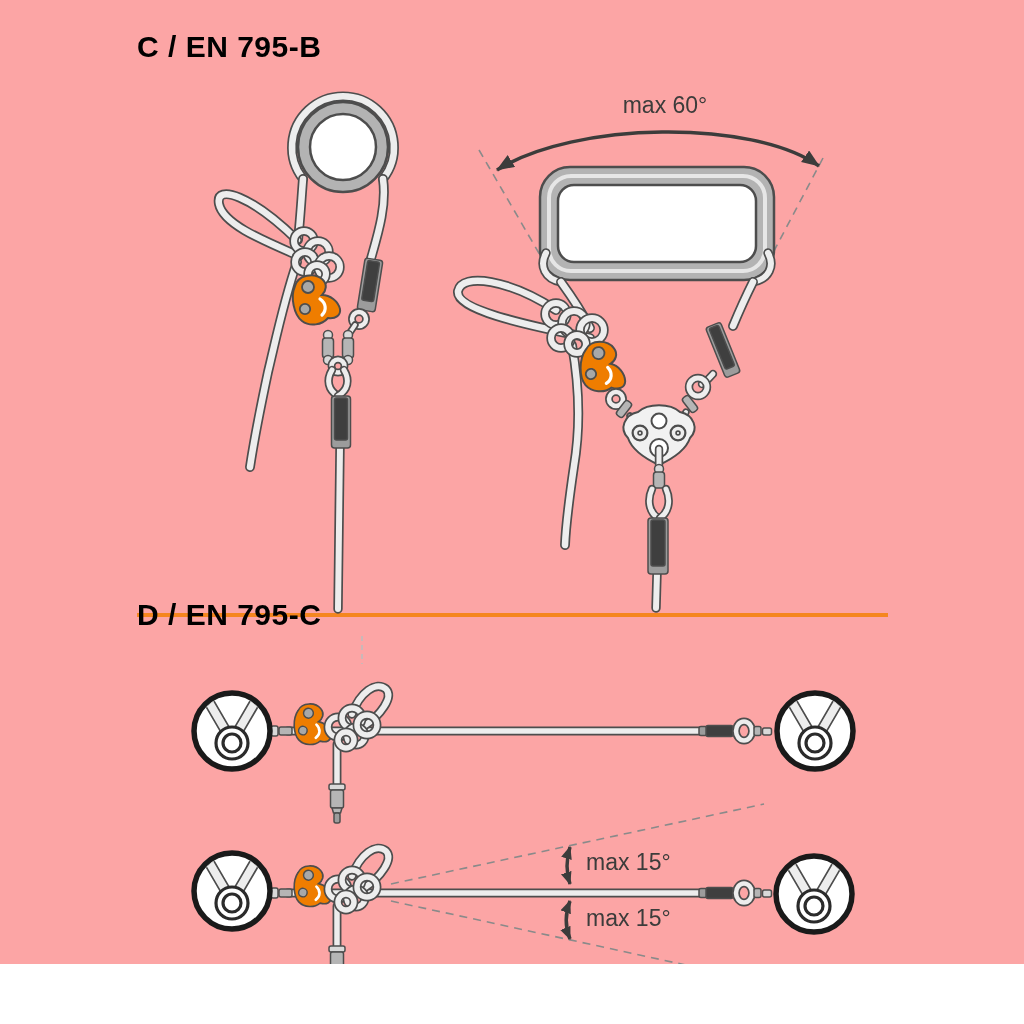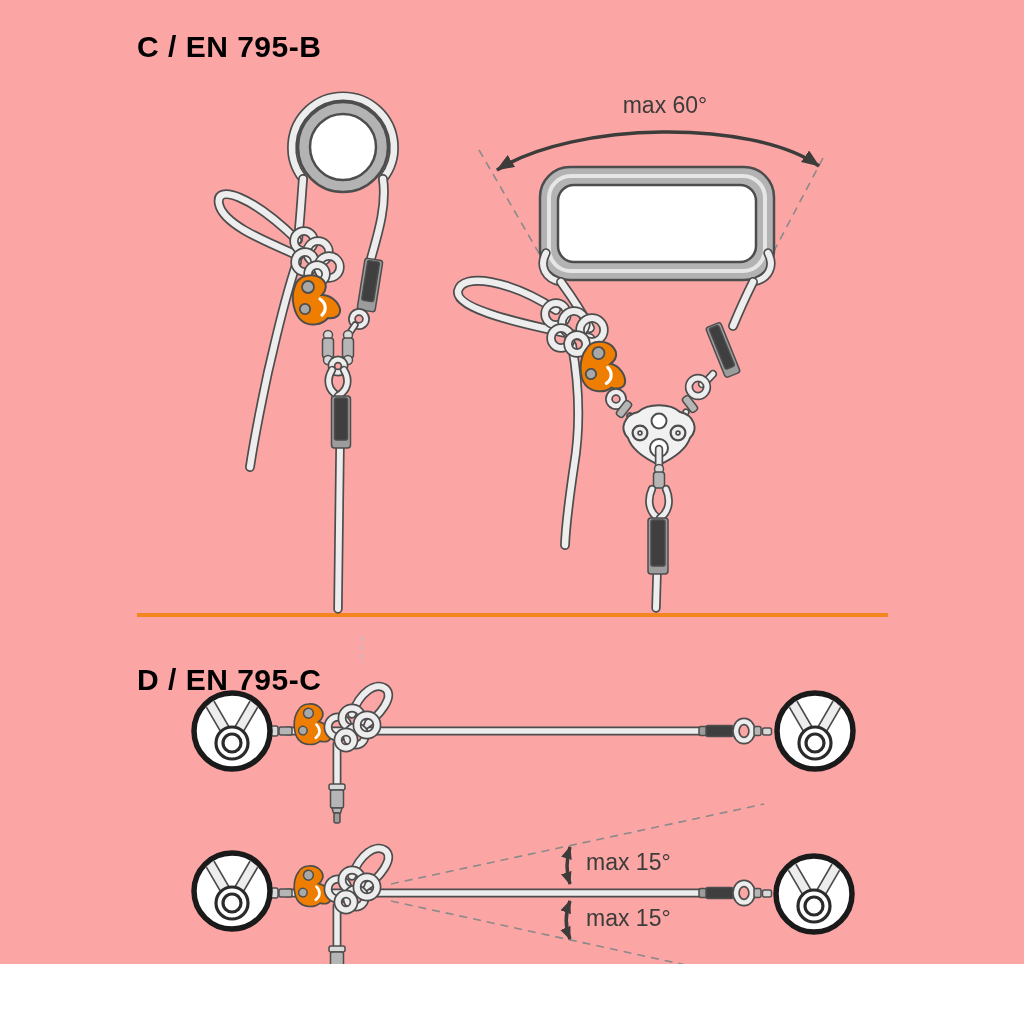--- a/index.html
+++ b/index.html
@@ -1,20 +1,20 @@
 <!DOCTYPE html>
 <html style="--device-orange: #ef7d00; --divider-orange: #f5861f; --outline-gray: #4d4d4d; --rope-light: #ededed; --webbing-gray: #b3b3b3; --annotation-dark: #3c3c3b; --heading-black: #000000;"><head>
 <meta charset="utf-8">
 <style>
   html,body{margin:0;padding:0;background:#fff}
   #page{position:relative;width:1024px;height:964px;background:#fca5a5;overflow:hidden;
         font-family:"Liberation Sans",sans-serif}
   .heading{position:absolute;font:bold 30px "Liberation Sans",sans-serif;color:var(--heading-black,#000);letter-spacing:.5px;white-space:nowrap}
   #heading-c{left:137px;top:30px}
-  #heading-d{left:137px;top:663px}
+  #heading-d{left:137px;top:598px}
   .divider{position:absolute;left:137px;top:613px;width:751px;height:4px;background:var(--divider-orange,#f5861f)}
   svg{position:absolute;left:0;top:0}
   .rope-under{fill:none;stroke:var(--outline-gray,#4d4d4d);stroke-linecap:round;stroke-linejoin:round}
   .rope-over{fill:none;stroke:var(--rope-light,#ededed);stroke-linecap:round;stroke-linejoin:round}
   .hw-dark{fill:#3f3f3f;stroke:#4d4d4d;stroke-width:1.5}
   .hw-mid{fill:#b5b5b5;stroke:#4d4d4d;stroke-width:1.5}
   .hw-light{fill:#d9d9d9;stroke:#4d4d4d;stroke-width:1.5}
   .sleeve{fill:#9c9c9c;stroke:#4d4d4d;stroke-width:1.5}
   .webbing{fill:var(--webbing-gray,#b3b3b3);stroke:#4d4d4d;stroke-width:2.5}
   .webbing-hole{fill:#fff;stroke:#4d4d4d;stroke-width:2.5}

